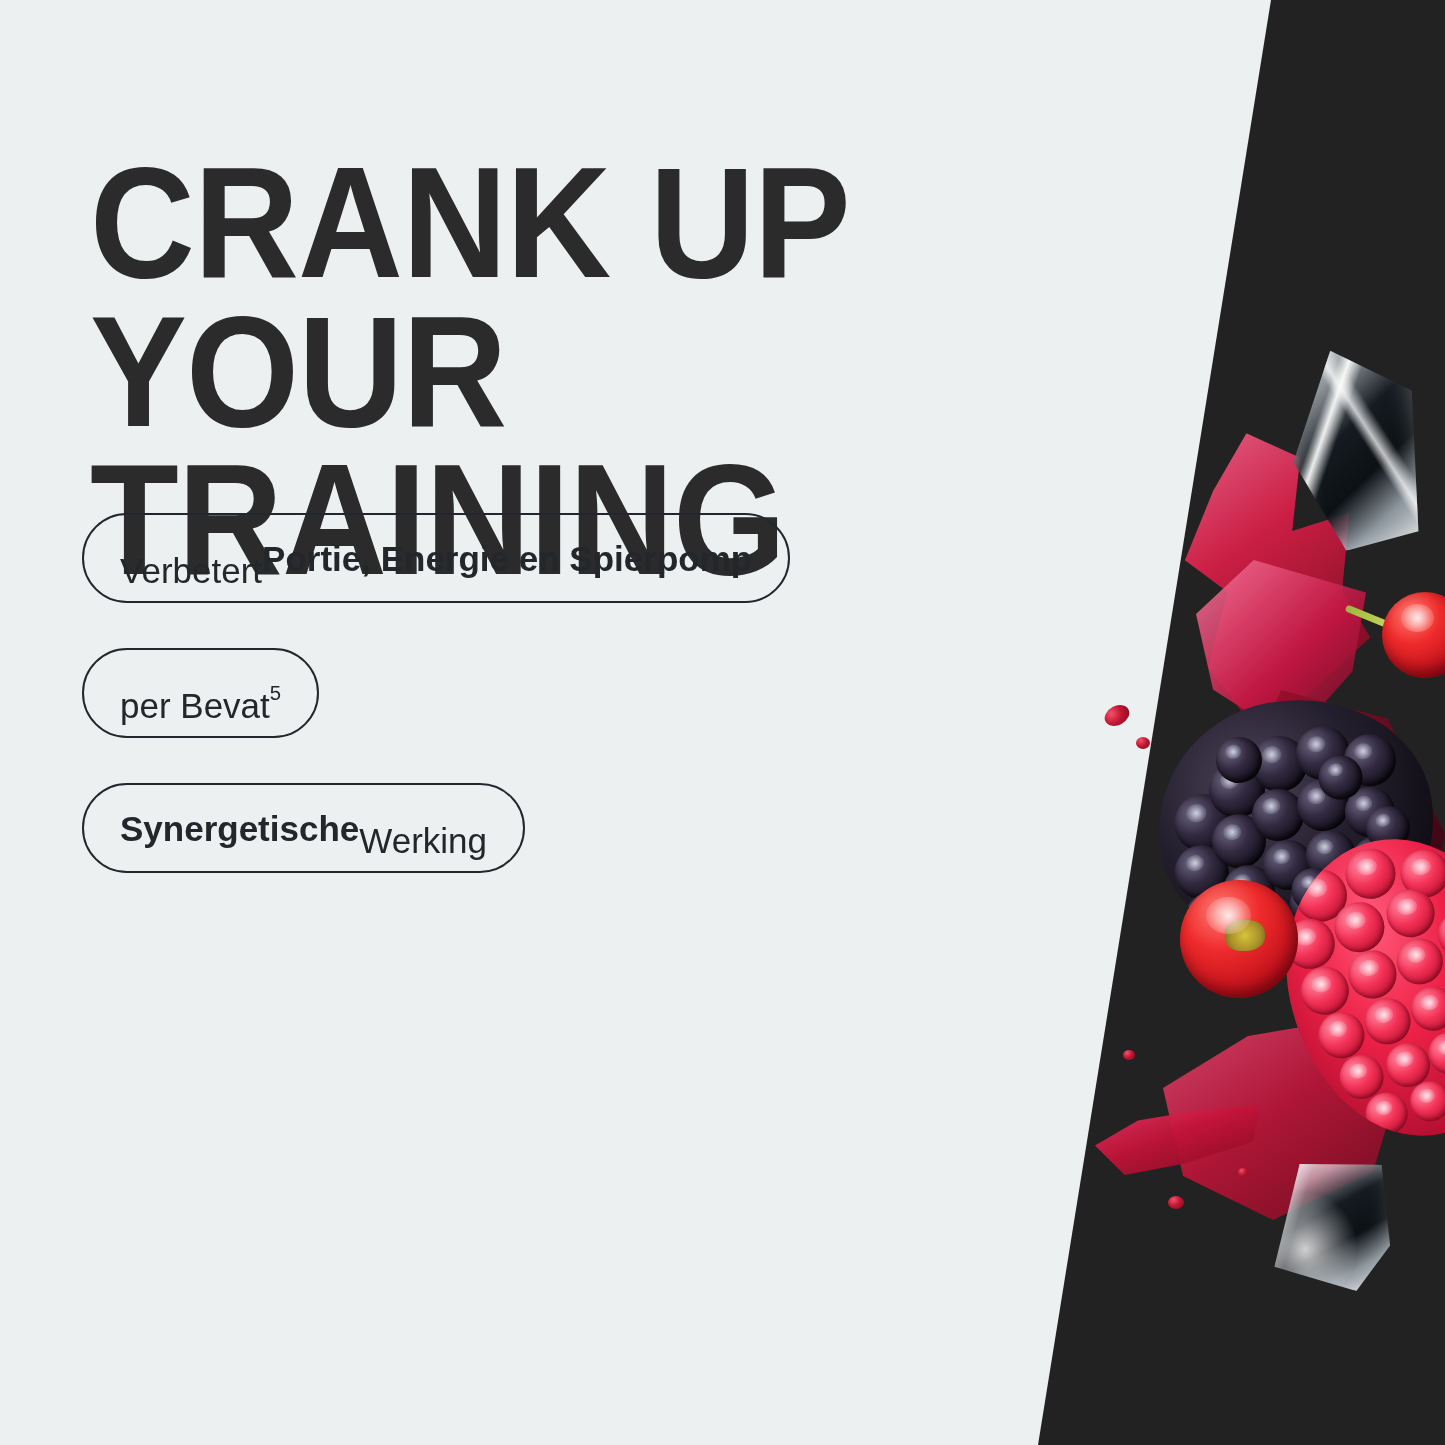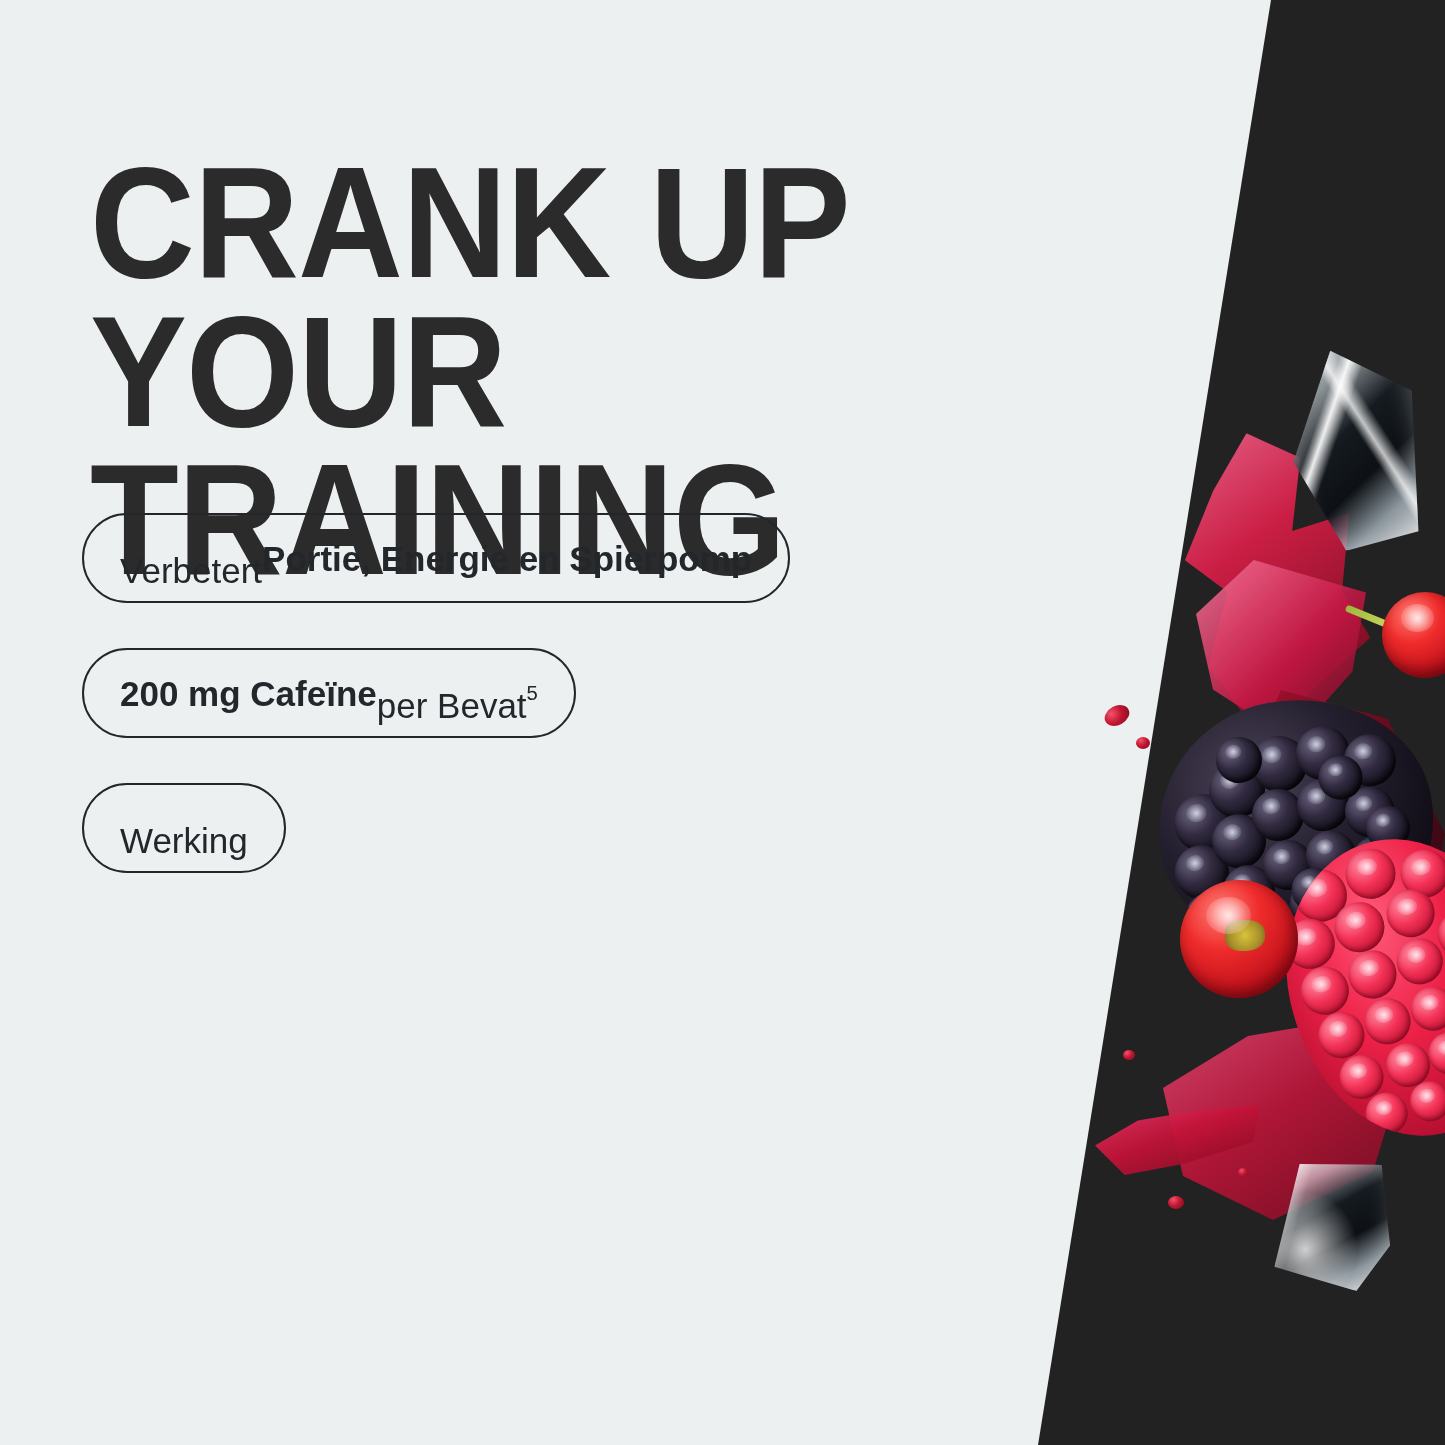--- a/index.html
+++ b/index.html
@@ -315,22 +315,22 @@
       <span>CRANK UP YOUR</span><br>
       <span>TRAINING</span>
     </h1>
 
     <div class="pill-list" id="pill-list">
         <div class="pill-row"><div class="pill">
             <span class="reg">Verbetert </span>
             <b>Portie, Energie en Spierpomp</b>
           </div></div>
         <div class="pill-row"><div class="pill">
-            <b>200 mg Cafeïne</b>
             <span class="reg"> per Bevat</span>
             <sup>5</sup>
           </div></div>
         <div class="pill-row"><div class="pill">
+            <b>Synergetische</b>
             <span class="reg"> Werking</span>
           </div></div>
       </div>
   </div>
 </div>
 
 </body></html>

